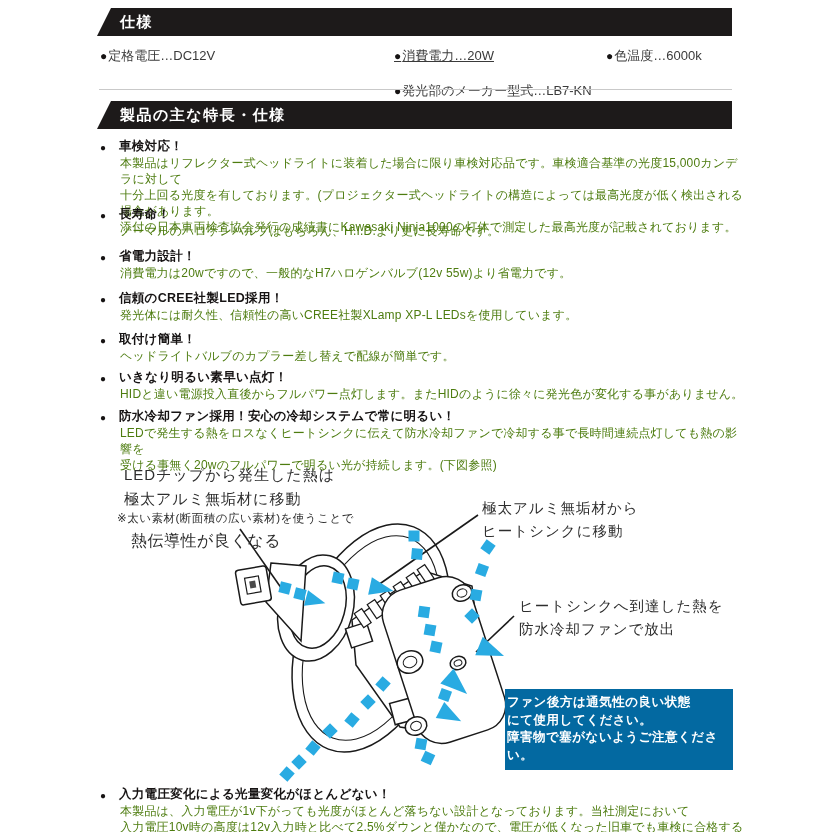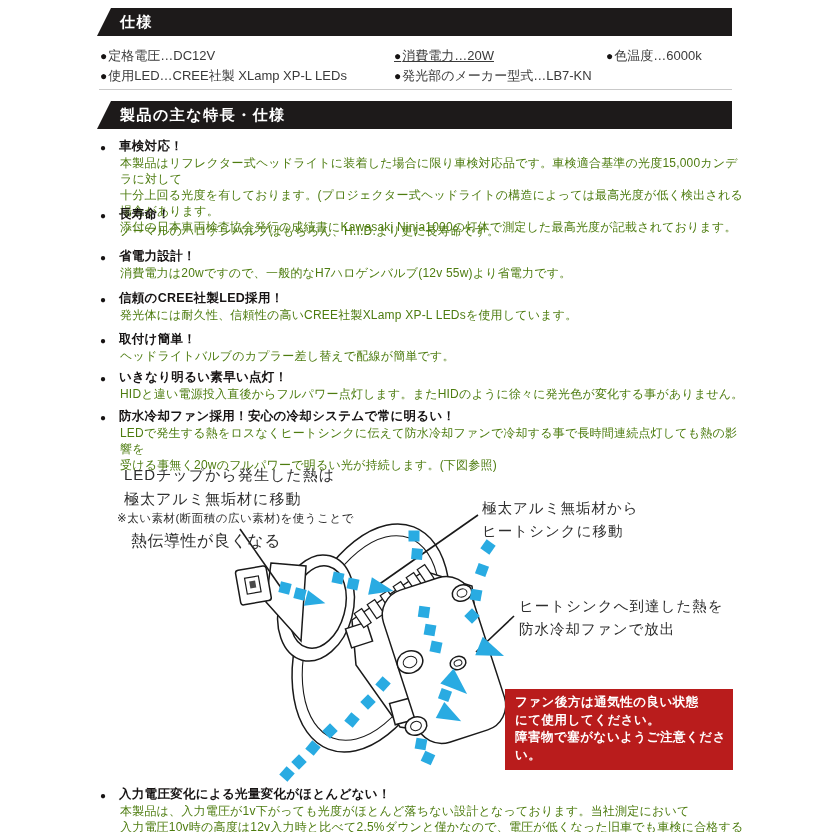--- a/index.html
+++ b/index.html
@@ -26,22 +26,22 @@
   .feature-title .bullet { position:absolute; left:0; top:2px; font-size:10px; }
   .feature-body { margin-left:20px; margin-top:1px; font-size:12px; line-height:16px; color:#4d7c0f; white-space:pre-line; letter-spacing:0.2px; }
   .dg-label { position:absolute; color:#2e2e2e; white-space:pre-line; }
   #lbl-led   { left:124px; top:463px; font-size:15px; line-height:24px; letter-spacing:1px; }
   #lbl-note1 { left:117px; top:511px; font-size:11.5px; letter-spacing:0.5px; }
   #lbl-note2 { left:131px; top:531px; font-size:16px; letter-spacing:0.5px; }
   #lbl-right1 { left:482px; top:497px; font-size:14.5px; line-height:23px; letter-spacing:1px; }
   #lbl-right2 { left:519px; top:595px; font-size:14.5px; line-height:23px; letter-spacing:1px; }
   .warning {
     position:absolute; left:505px; top:689px; width:228px; box-sizing:border-box;
-    background:#b91c1c; color:#ffffff; font-size:12.5px; font-weight:bold;
-    line-height:17.5px; padding:5px 6px 6px 10px; white-space:pre-line; letter-spacing:0.5px;
+    background:#0369a1; color:#ffffff; font-size:12.5px; font-weight:bold;
+    line-height:17.5px; padding:5px 6px 6px 2px; white-space:pre-line; letter-spacing:0.5px;
   }
   #diagram-svg { position:absolute; left:0; top:0; width:832px; height:832px; }
 </style>
 </head>
 <body>
 
 <div class="page">
 
   <svg id="diagram-svg" viewBox="0 0 832 832" aria-hidden="true">
     <g fill="#ffffff" stroke="#1a1a1a" stroke-width="1.5">
@@ -137,24 +137,21 @@
 
   <div class="spec-item" style="left:100px; top:47px;">
     <span class="bullet">●</span><span>定格電圧…DC12V</span>
   </div>
   <div class="spec-item" style="left:394px; top:47px;text-decoration:underline;">
     <span class="bullet">●</span><span>消費電力…20W</span>
   </div>
   <div class="spec-item" style="left:606px; top:47px;">
     <span class="bullet">●</span><span>色温度…6000k</span>
   </div>
-  <div class="spec-item" style="left:100px; top:67px;">
-    <span class="bullet">●</span><span>使用LED…CREE社製 XLamp XP-L LEDs</span>
-  </div>
-  <div class="spec-item" style="left:394px; top:67px;">
+  <div class="spec-item" style="left:394px; top:82px;">
     <span class="bullet">●</span><span>発光部のメーカー型式…LB7-KN</span>
   </div>
 
   <div class="divider"></div>
 
   <div class="bar" id="bar-features">
     <span>製品の主な特長・仕様</span>
   </div>
 
   <div class="feature" style="top:138px;">

